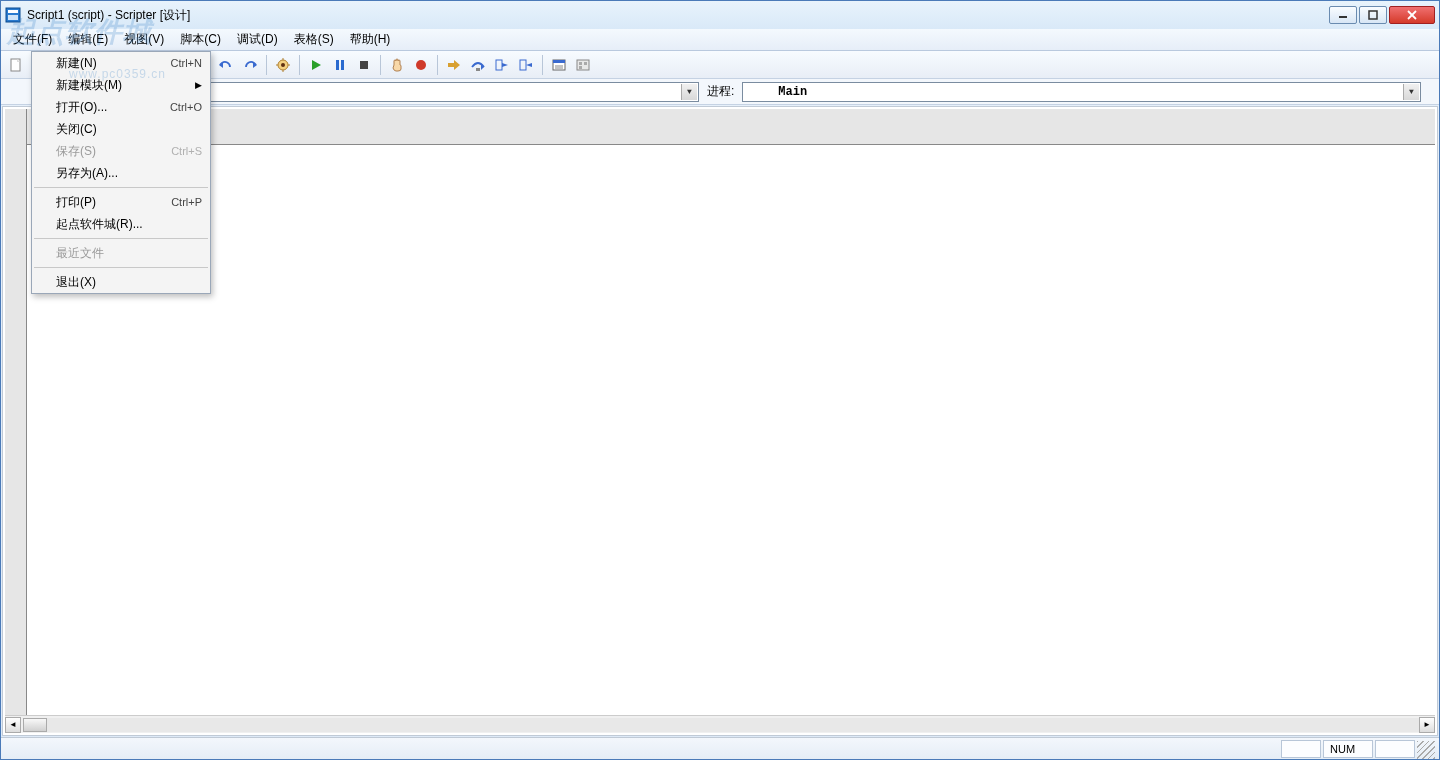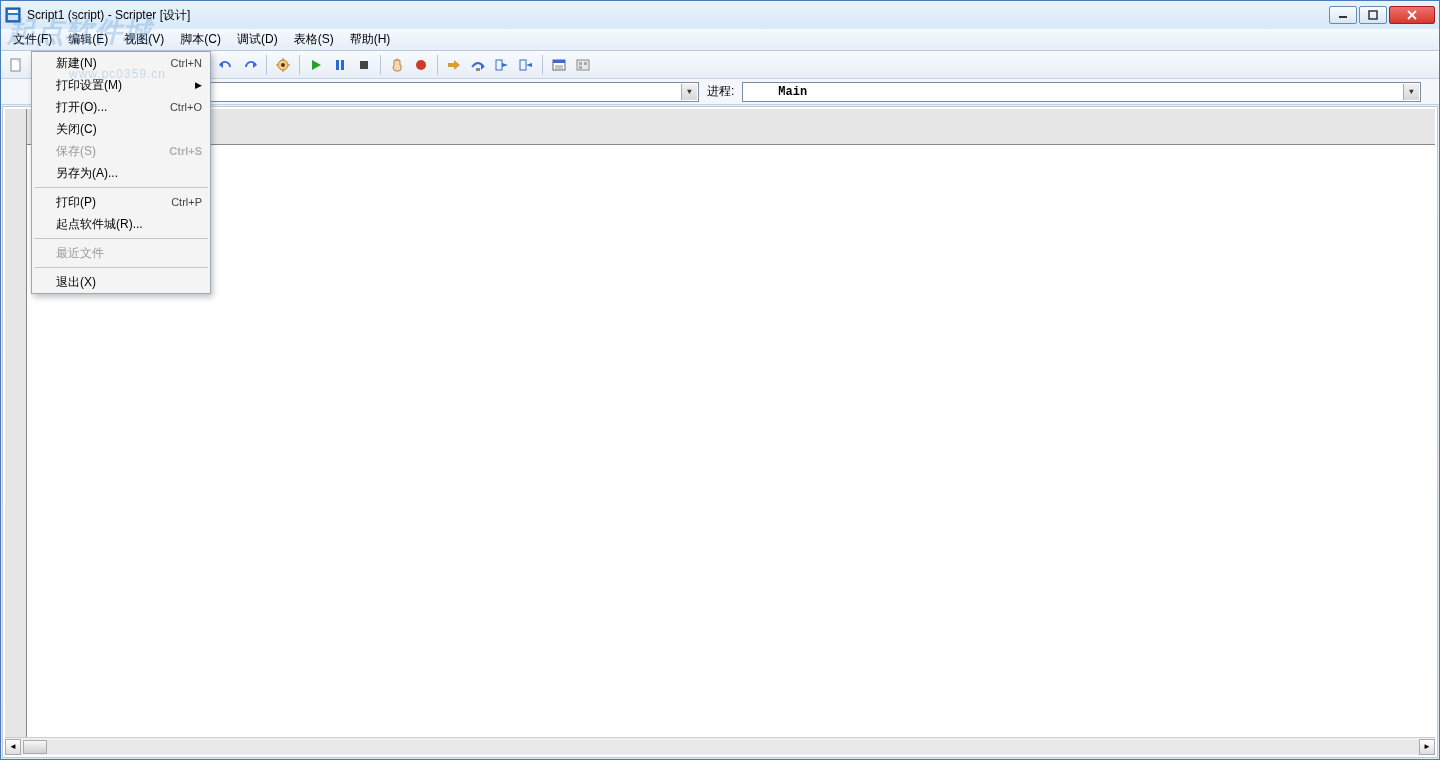--- a/index.html
+++ b/index.html
@@ -177,21 +177,21 @@
   height: 22px;
   display: flex;
   align-items: center;
   padding: 0 8px 0 24px;
   font-size: 12px;
   position: relative;
   color: #000;
 }
 .dropdown-menu .mi.disabled { color: #9a9a9a; }
 .dropdown-menu .mi .shortcut { margin-left: auto; color: #444; font-size: 11px; }
-.dropdown-menu .mi.disabled .shortcut { color: #b0b0b0; font-weight: bold; }
+.dropdown-menu .mi.disabled .shortcut { color: #b0b0b0; }
 .dropdown-menu .mi .sub-arrow { margin-left: auto; font-size: 9px; }
 .dropdown-menu .msep { height: 1px; background: #c8c8c8; margin: 3px 2px; }
 .watermark {
   position: absolute;
   left: 0; top: 0;
   font-size: 28px;
   color: rgba(60,130,200,0.25);
   font-weight: bold;
   letter-spacing: 1px;
   pointer-events: none;
@@ -426,28 +426,34 @@
       <div class="editor-body"></div>
       <div class="hscroll">
         <div class="sbtn">◄</div>
         <div class="thumb"></div>
         <div class="track"></div>
         <div class="sbtn">►</div>
       </div>
     </div>
   </div>
 
+  <div class="statusbar">
+    <div class="status-cell" style="min-width:40px;"></div>
+    <div class="status-cell" style="min-width:50px;">NUM</div>
+    <div class="status-cell" style="min-width:40px;"></div>
+    <div class="resize-grip"></div>
+  </div>
 
   <div class="dropdown-menu">
     <div class="mi">
       <span>新建(N)</span>
       <span class="shortcut">Ctrl+N</span>
     </div>
     <div class="mi">
-      <span>打印设置(M)</span>
+      <span>新建模块(M)</span>
       <span class="sub-arrow">▶</span>
     </div>
     <div class="mi">
       <span>打开(O)...</span>
       <span class="shortcut">Ctrl+O</span>
     </div>
     <div class="mi">
       <span>关闭(C)</span>
     </div>
     <div class="mi disabled">

